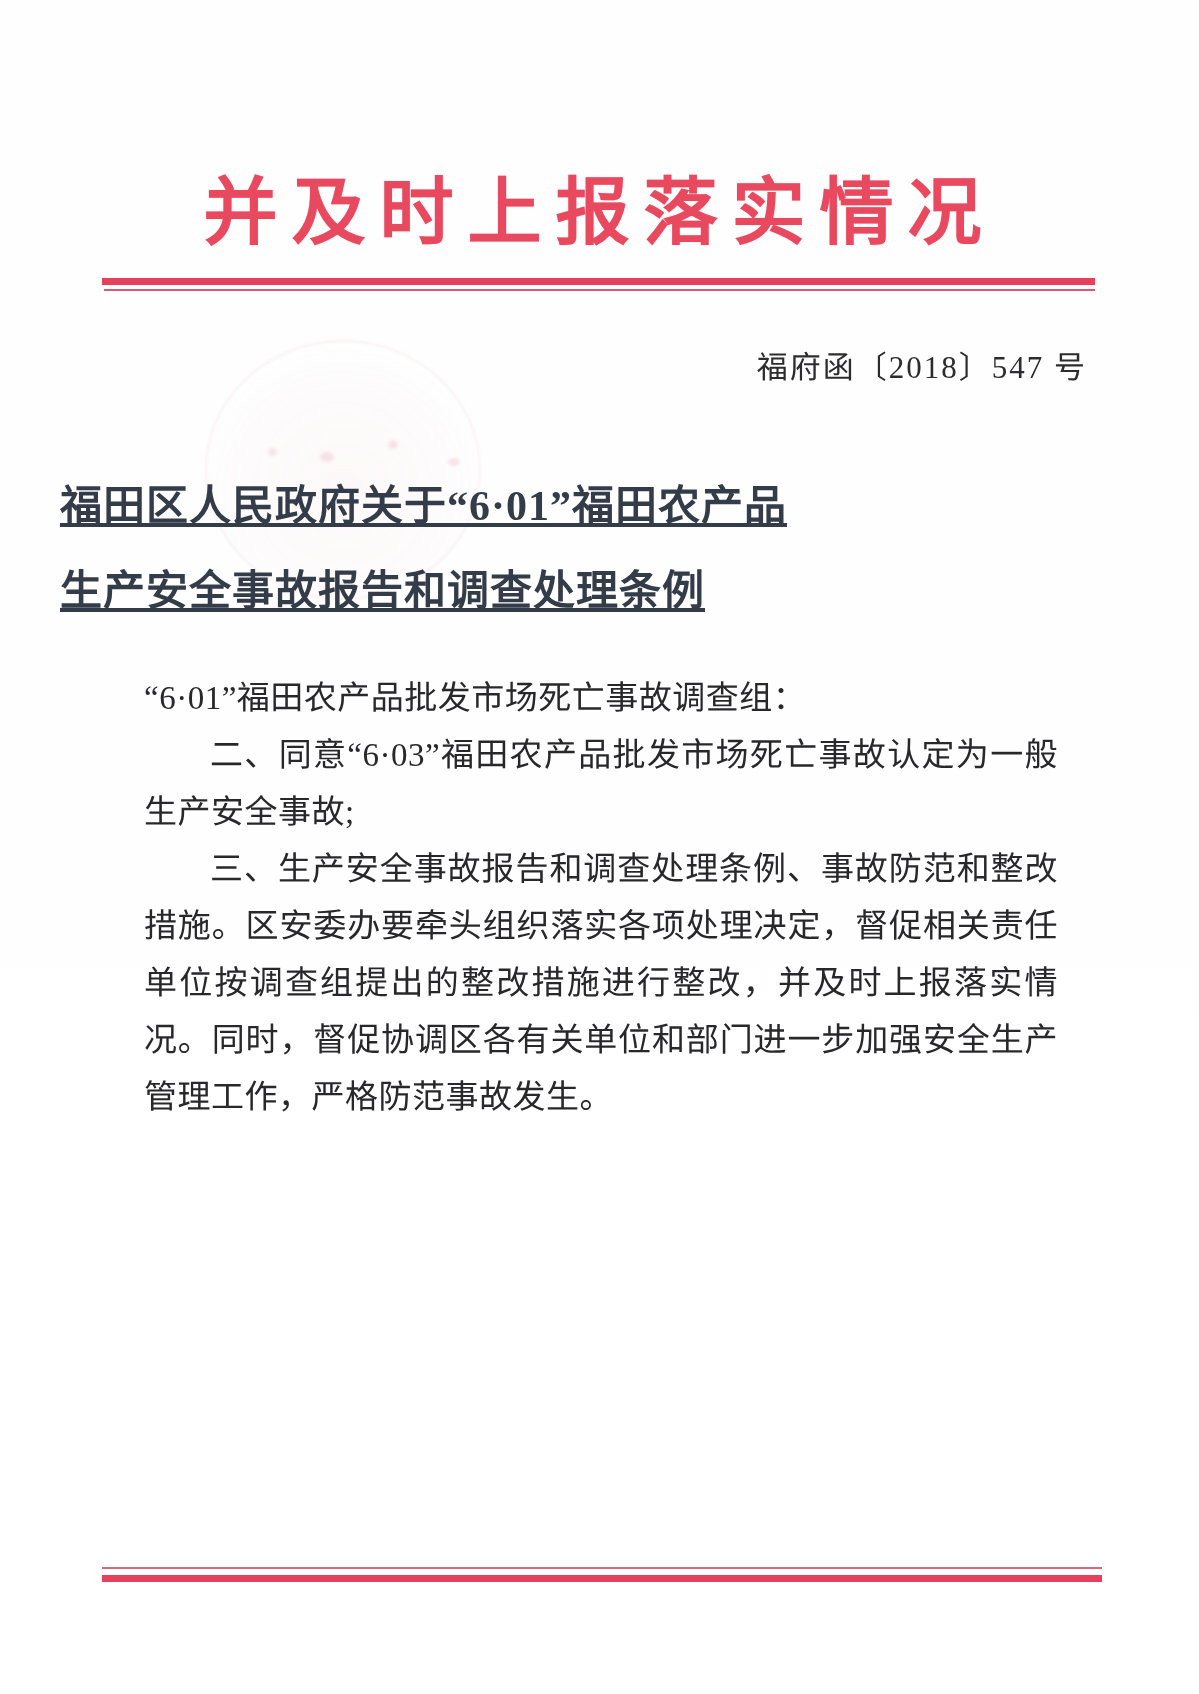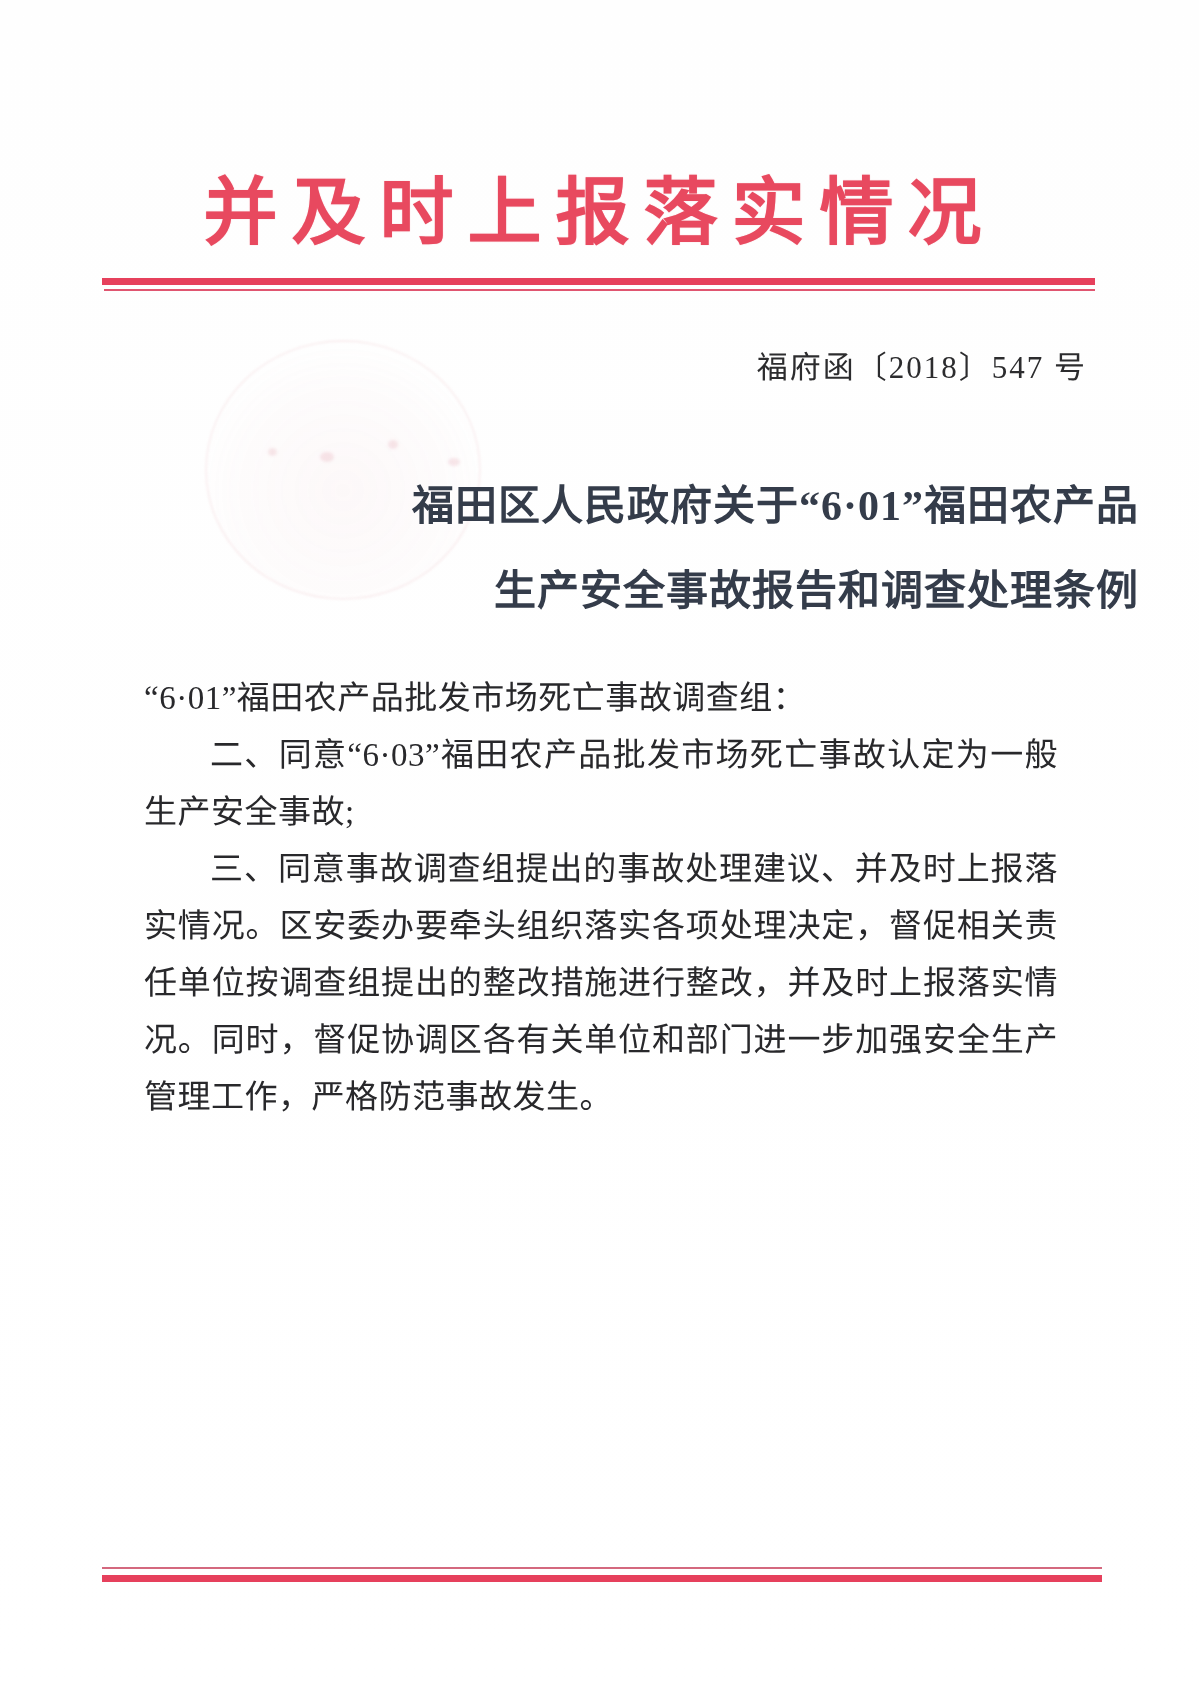--- a/index.html
+++ b/index.html
@@ -61,26 +61,27 @@
     filter:blur(1.5px);
   }
   .speck1{left:320px;top:452px;width:14px;height:10px;}
   .speck2{left:388px;top:440px;width:10px;height:9px;}
   .speck3{left:448px;top:458px;width:12px;height:8px;}
   .speck4{left:268px;top:448px;width:9px;height:8px;}
   
   .doc-title{
     position:absolute;
     top:464px;left:60px;right:60px;
-    text-align:right;
+    text-align:left;
     font-size:42px;
     font-weight:bold;
     line-height:85px;
     color:#343c4a;
     letter-spacing:1px;
+    text-decoration:underline;
   }
   
   .body-text{
     position:absolute;
     top:670px;left:144px;width:914px;
     font-size:33px;
     line-height:57px;
     color:#28282b;
     text-align:justify;
     letter-spacing:0.5px;
@@ -116,19 +117,19 @@
   <div class="seal-speck speck4"></div>
 
   <div class="doc-title">
     <div>福田区人民政府关于“6·01”福田农产品</div>
     <div>生产安全事故报告和调查处理条例</div>
   </div>
 
   <div class="body-text">
     <p class="salutation">“6·01”福田农产品批发市场死亡事故调查组：</p>
     <p>二、同意“6·03”福田农产品批发市场死亡事故认定为一般生产安全事故;</p>
-    <p>三、同意事故调查组提出的事故处理建议、并及时上报落实情况。区安委办要牵头组织落实各项处理决定，督促相关责任单位按调查组提出的整改措施进行整改，并及时上报落实情况。同时，督促协调区各有关单位和部门进一步加强安全生产管理工作，严格防范事故发生。</p>
+    <p>三、生产安全事故报告和调查处理条例、事故防范和整改措施。区安委办要牵头组织落实各项处理决定，督促相关责任单位按调查组提出的整改措施进行整改，并及时上报落实情况。同时，督促协调区各有关单位和部门进一步加强安全生产管理工作，严格防范事故发生。</p>
   </div>
 
   <div class="rule-bottom-thin"></div>
   <div class="rule-bottom-thick"></div>
 
 </div>
 
 </body></html>

